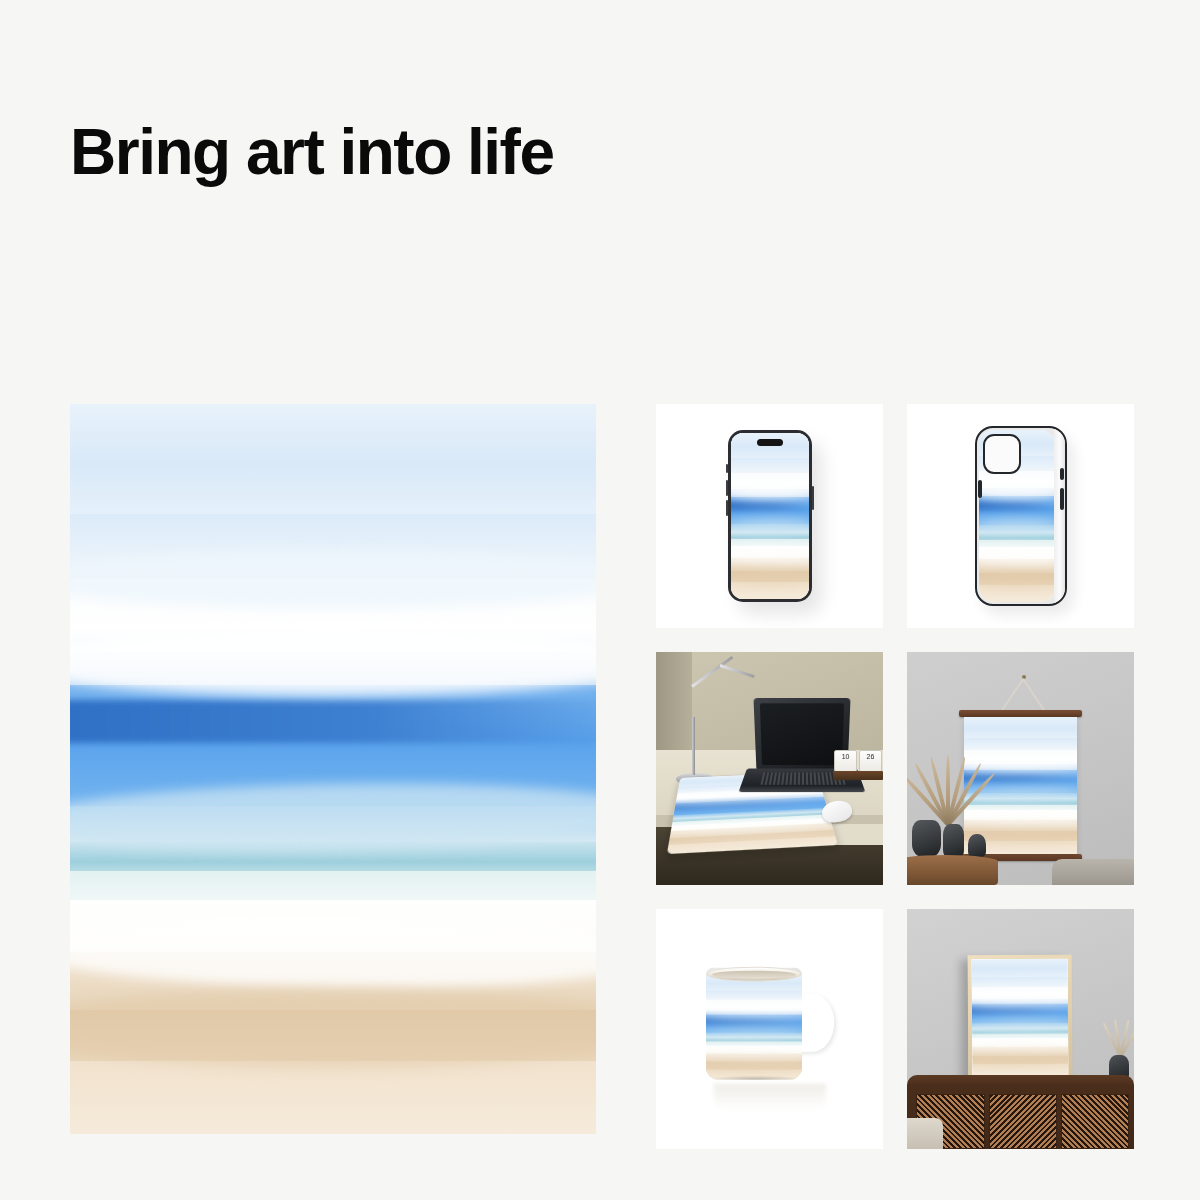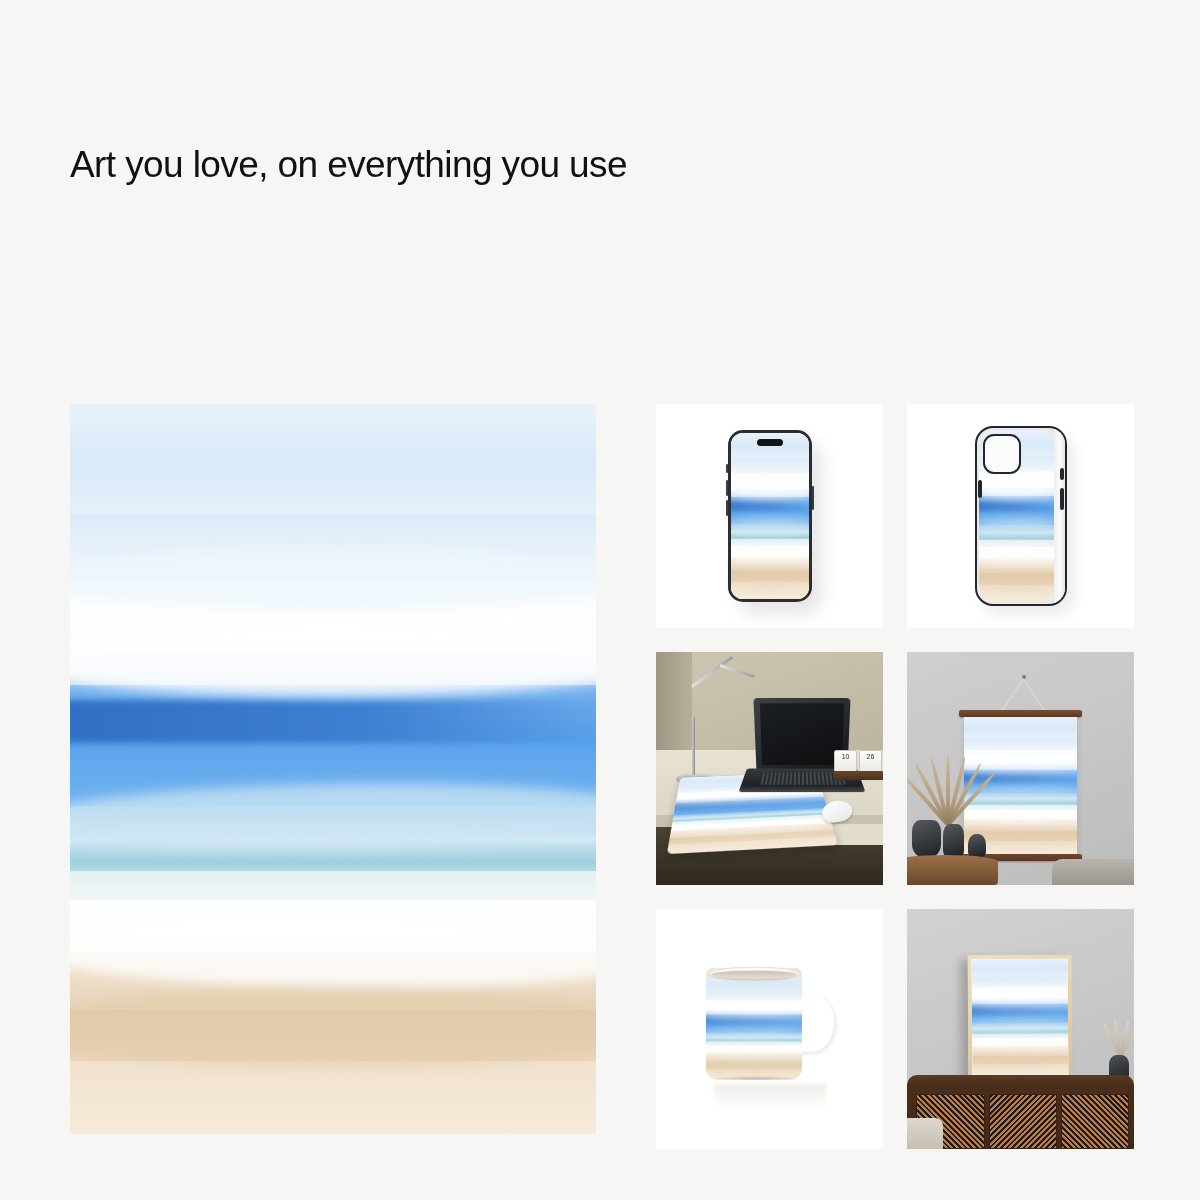--- a/index.html
+++ b/index.html
@@ -357,21 +357,21 @@
     background: linear-gradient(180deg,#ded8cd 0%,#c6bfb2 100%);
     border-radius: 8px 8px 0 0;
   }
 </style>
 </head>
 <body>
 
 <div class="page">
 
   <div class="header">
-    <p class="subtitle">Art you love, on everything you use</p>
+    <h1 class="title">Bring art into life</h1>
   </div>
 
   <div class="hero">
     <div class="art">
       <div class="band b-sky"></div>
       <div class="band b-sky2"></div>
       <div class="band b-white"></div>
       <div class="band b-seaTop"></div>
       <div class="band b-sea"></div>
       <div class="band b-seaDeep"></div>

